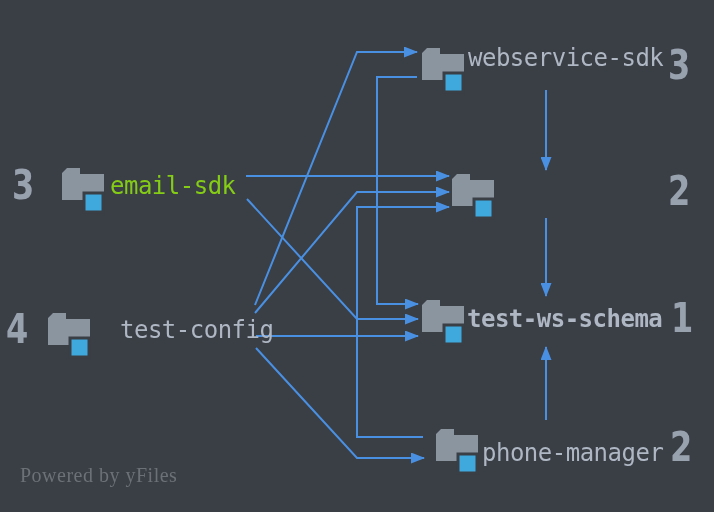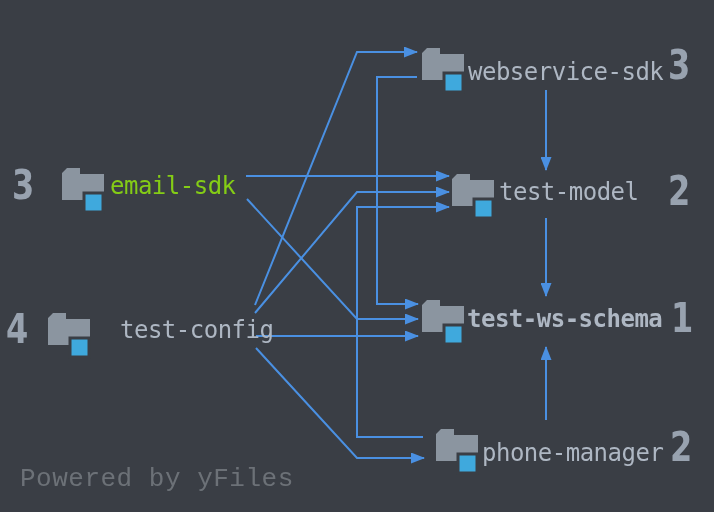--- a/index.html
+++ b/index.html
@@ -16,22 +16,22 @@
   }
   .node-count{
     position:absolute;white-space:pre;
     font-family:"DejaVu Sans",sans-serif;
     font-weight:700;font-size:40px;line-height:1;
     transform:scaleX(0.8);transform-origin:0 0;
   }
   .node-icon{position:absolute;}
   #watermark{
     position:absolute;
-    font-family:Liberation Mono, monospace;
-    font-size:26px;letter-spacing:0.5px;
+    font-family:Liberation Serif, serif;
+    font-size:20px;letter-spacing:0.5px;
   }
 </style>
 </head>
 <body>
 
 <div id="canvas" style="width: 714px; height: 512px; background: rgb(58, 62, 69);">
   <svg id="edge-layer" xmlns="http://www.w3.org/2000/svg" width="714" height="512">
       <defs>
         <marker id="arrow" viewBox="0 0 14 11" refX="13" refY="5.5" markerWidth="14" markerHeight="11" markerUnits="userSpaceOnUse" orient="auto">
           <path d="M0 0 L14 5.5 L0 11 Z" fill="#4a90e2"></path>
@@ -65,29 +65,28 @@
           <rect x="23" y="27" width="19" height="19" fill="#3fa9dd" stroke="#3a3e45" stroke-width="3"></rect>
         </svg>
         <span class="node-label" style="left: 94px; top: 10px; color: rgb(174, 183, 195); margin-left: 24px;">test-config</span>
       </div>
       <div class="node" style="left: 415px; top: 38px; width: 292px; height: 60px;">
         <span class="node-count" style="left: 253px; top: 7px; color: rgb(152, 162, 175);">3</span>
         <svg width="44" height="48" viewBox="0 0 44 48" class="node-icon" style="left: 6px; top: 8px;">
           <path d="M1 34 L1 7 L6 2 L19 2 L19 8 L43 8 L43 34 Z" fill="#8b95a0"></path>
           <rect x="23" y="27" width="19" height="19" fill="#3fa9dd" stroke="#3a3e45" stroke-width="3"></rect>
         </svg>
-        <span class="node-label" style="left: 53px; top: 17px; color: rgb(174, 183, 195);">webservice-sdk</span>
+        <span class="node-label" style="left: 53px; top: 3px; color: rgb(174, 183, 195);">webservice-sdk</span>
       </div>
       <div class="node" style="left: 445px; top: 164px; width: 260px; height: 60px;">
         <span class="node-count" style="left: 223px; top: 7px; color: rgb(152, 162, 175);">2</span>
         <svg width="44" height="48" viewBox="0 0 44 48" class="node-icon" style="left: 6px; top: 8px;">
           <path d="M1 34 L1 7 L6 2 L19 2 L19 8 L43 8 L43 34 Z" fill="#8b95a0"></path>
           <rect x="23" y="27" width="19" height="19" fill="#3fa9dd" stroke="#3a3e45" stroke-width="3"></rect>
         </svg>
-        <span class="node-label" style="left: 54px; top: 11px; color: rgb(174, 183, 195);">test-model</span>
       </div>
       <div class="node" style="left: 415px; top: 290px; width: 290px; height: 60px;">
         <span class="node-count" style="left: 256px; top: 8px; color: rgb(152, 162, 175);">1</span>
         <svg width="44" height="48" viewBox="0 0 44 48" class="node-icon" style="left: 6px; top: 8px;">
           <path d="M1 34 L1 7 L6 2 L19 2 L19 8 L43 8 L43 34 Z" fill="#8b95a0"></path>
           <rect x="23" y="27" width="19" height="19" fill="#3fa9dd" stroke="#3a3e45" stroke-width="3"></rect>
         </svg>
         <span class="node-label" style="left: 52px; top: 12px; color: rgb(174, 183, 195); font-weight: bold;">test-ws-schema</span>
       </div>
       <div class="node" style="left: 429px; top: 419px; width: 278px; height: 60px;">

